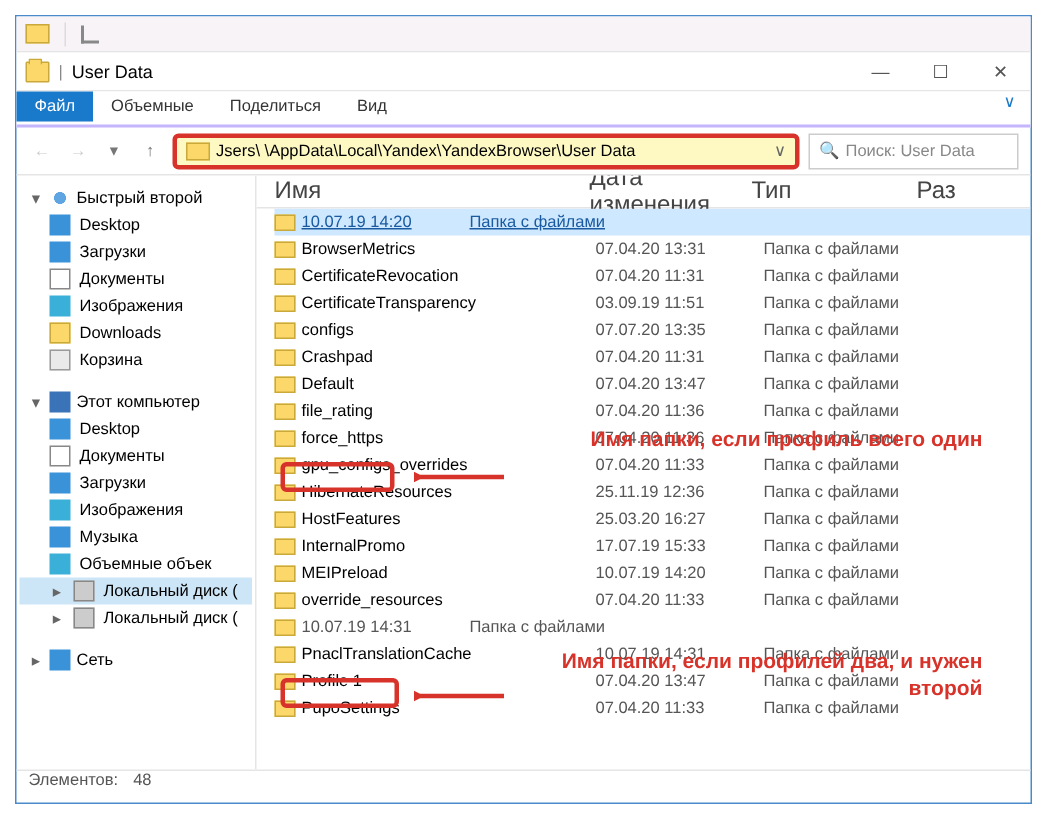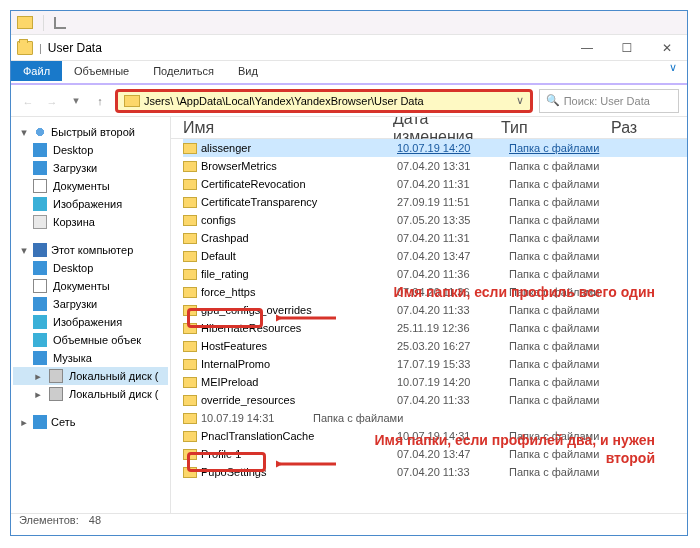--- a/index.html
+++ b/index.html
@@ -137,20 +137,24 @@
           </div>
         <div class="sb-item">
             <span class="ico doc"></span>
             <span>Документы</span>
           </div>
         <div class="sb-item">
             <span class="ico pic"></span>
             <span>Изображения</span>
           </div>
         <div class="sb-item">
+            <span class="ico fold"></span>
+            <span>Downloads</span>
+          </div>
+        <div class="sb-item">
             <span class="ico trash"></span>
             <span>Корзина</span>
           </div>
       </div>
       <div class="sb-grp">
         <div class="sb-hdr">
             <span class="caret">▾</span>
             <span class="ico pc"></span>
             <span>Этот компьютер</span>
           </div>
@@ -164,26 +168,26 @@
           </div>
         <div class="sb-item">
             <span class="ico dl"></span>
             <span>Загрузки</span>
           </div>
         <div class="sb-item">
             <span class="ico pic"></span>
             <span>Изображения</span>
           </div>
         <div class="sb-item">
+            <span class="ico music"></span>
+            <span>Музыка</span>
+          </div>
+        <div class="sb-item">
             <span class="ico pic"></span>
             <span>Объемные объек</span>
-          </div>
-        <div class="sb-item">
-            <span class="ico music"></span>
-            <span>Музыка</span>
           </div>
         <div class="sb-item sel">
             <span class="caret">▸</span>
             <span class="ico disk"></span>
             <span>Локальный диск (</span>
           </div>
         <div class="sb-item">
             <span class="caret">▸</span>
             <span class="ico disk"></span>
             <span>Локальный диск (</span>
@@ -201,46 +205,45 @@
     <div class="files">
       <div class="cols">
         <div class="col name">Имя</div>
         <div class="col date">Дата изменения</div>
         <div class="col type">Тип</div>
         <div class="col size">Раз</div>
       </div>
       <div class="rows" id="rows">
           <div class="row sel">
             <span class="ric"></span>
-            <span class="rnm">alissenger</span>
             <span class="rdt">10.07.19 14:20</span>
             <span class="rtp">Папка с файлами</span>
           </div>
           <div class="row">
             <span class="ric"></span>
             <span class="rnm">BrowserMetrics</span>
             <span class="rdt">07.04.20 13:31</span>
             <span class="rtp">Папка с файлами</span>
           </div>
           <div class="row">
             <span class="ric"></span>
             <span class="rnm">CertificateRevocation</span>
             <span class="rdt">07.04.20 11:31</span>
             <span class="rtp">Папка с файлами</span>
           </div>
           <div class="row">
             <span class="ric"></span>
             <span class="rnm">CertificateTransparency</span>
-            <span class="rdt">27.09.19 11:51</span>
+            <span class="rdt">03.09.19 11:51</span>
             <span class="rtp">Папка с файлами</span>
           </div>
           <div class="row">
             <span class="ric"></span>
             <span class="rnm">configs</span>
-            <span class="rdt">07.05.20 13:35</span>
+            <span class="rdt">07.07.20 13:35</span>
             <span class="rtp">Папка с файлами</span>
           </div>
           <div class="row">
             <span class="ric"></span>
             <span class="rnm">Crashpad</span>
             <span class="rdt">07.04.20 11:31</span>
             <span class="rtp">Папка с файлами</span>
           </div>
           <div class="row">
             <span class="ric"></span>

